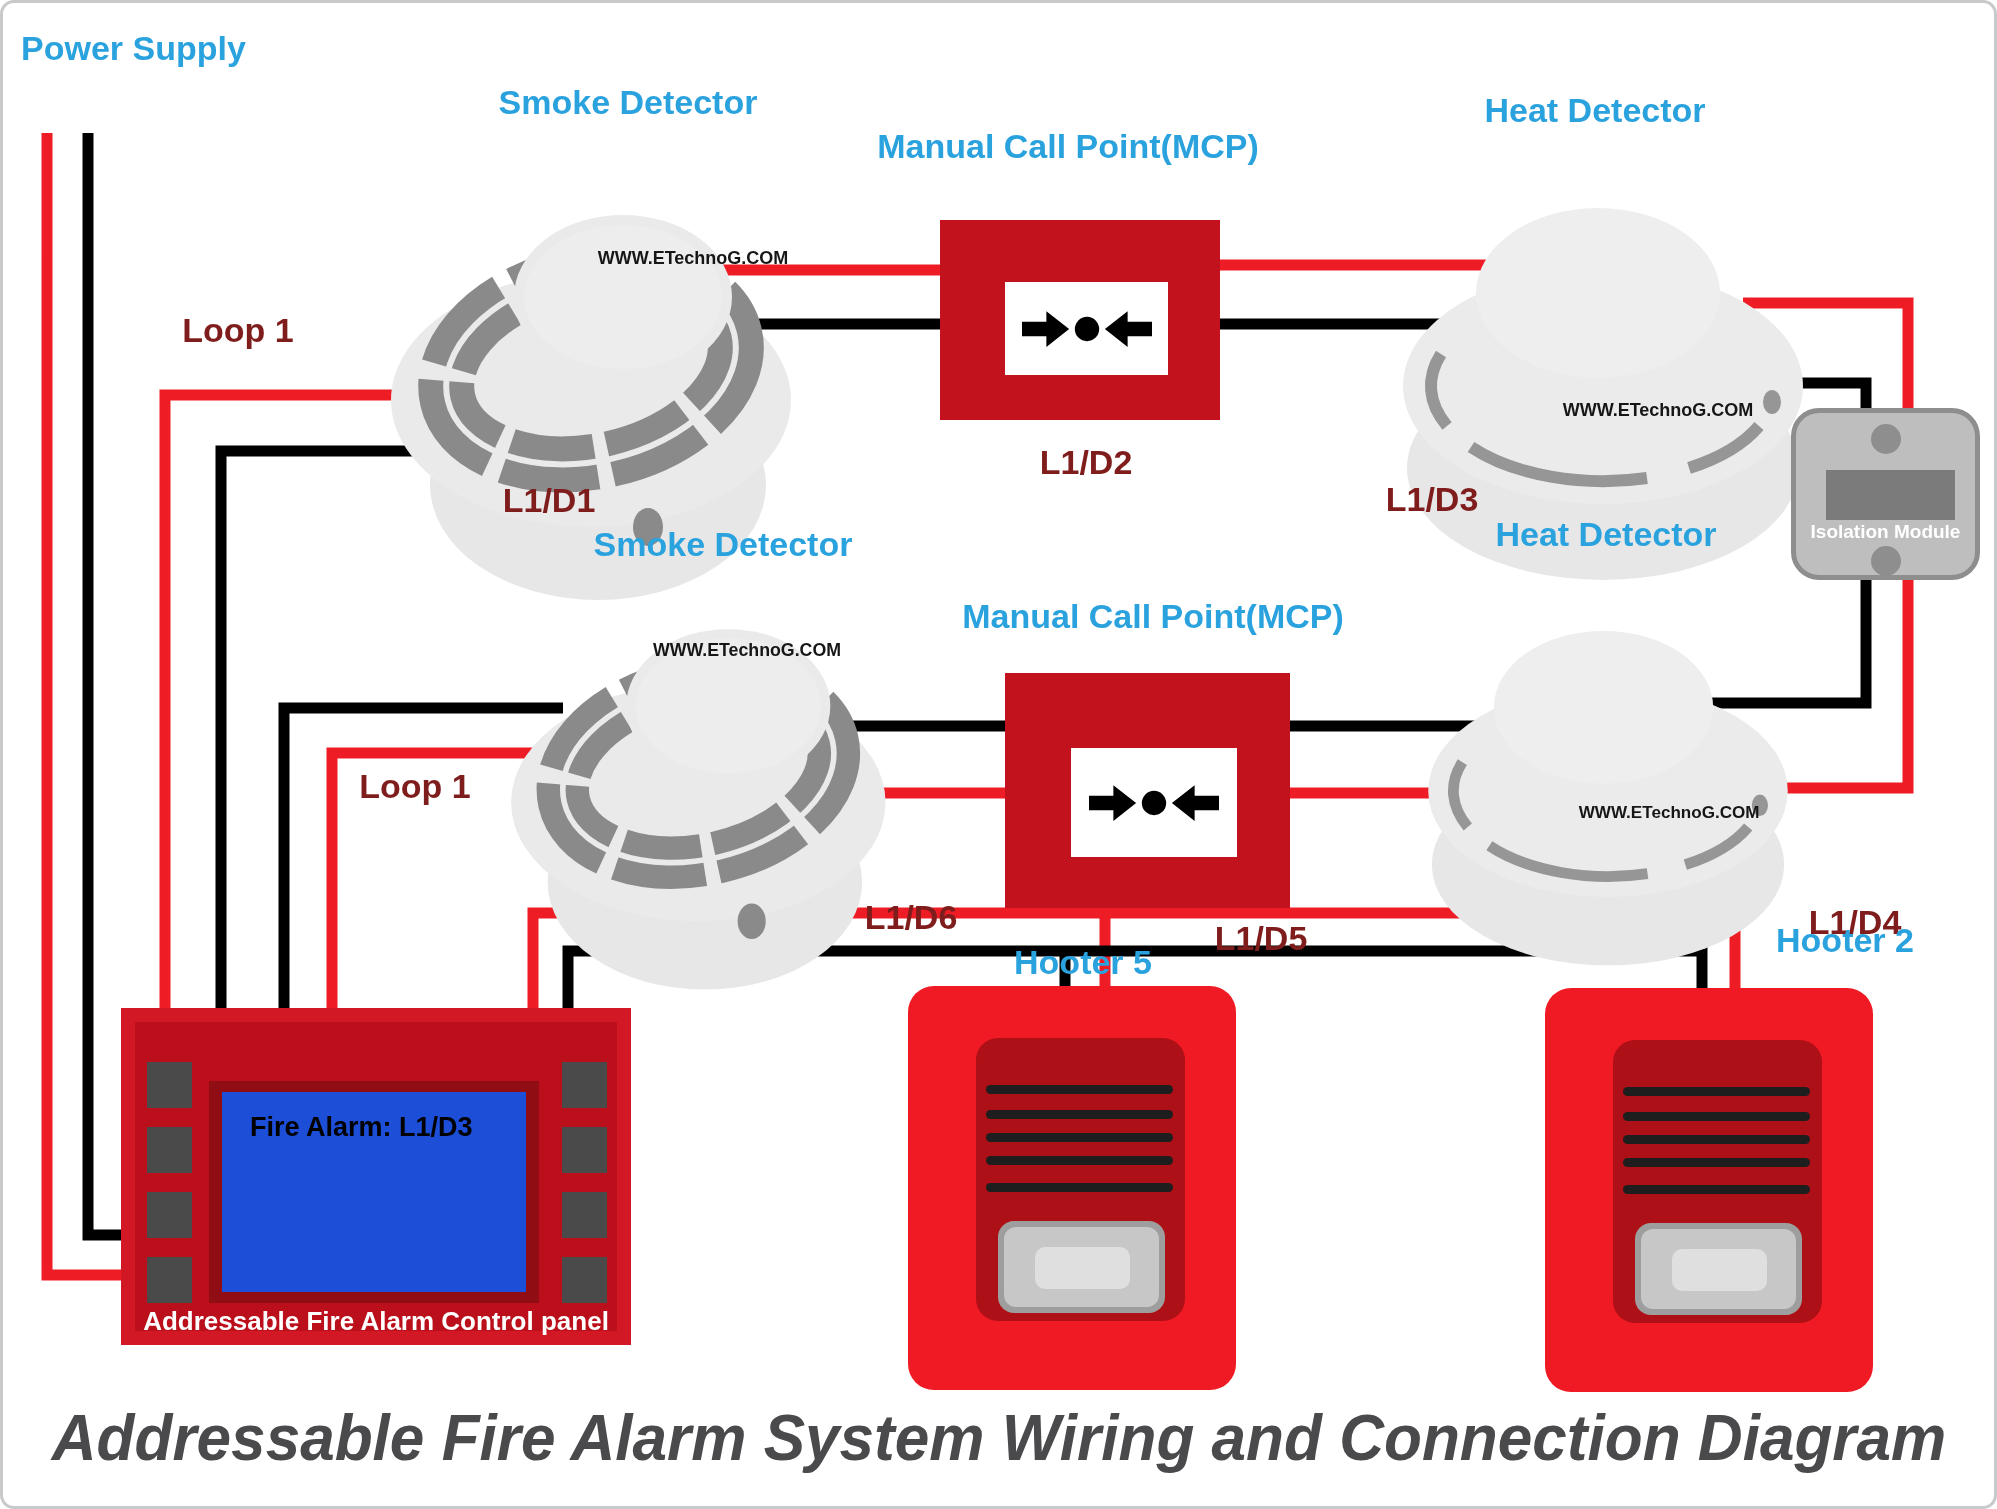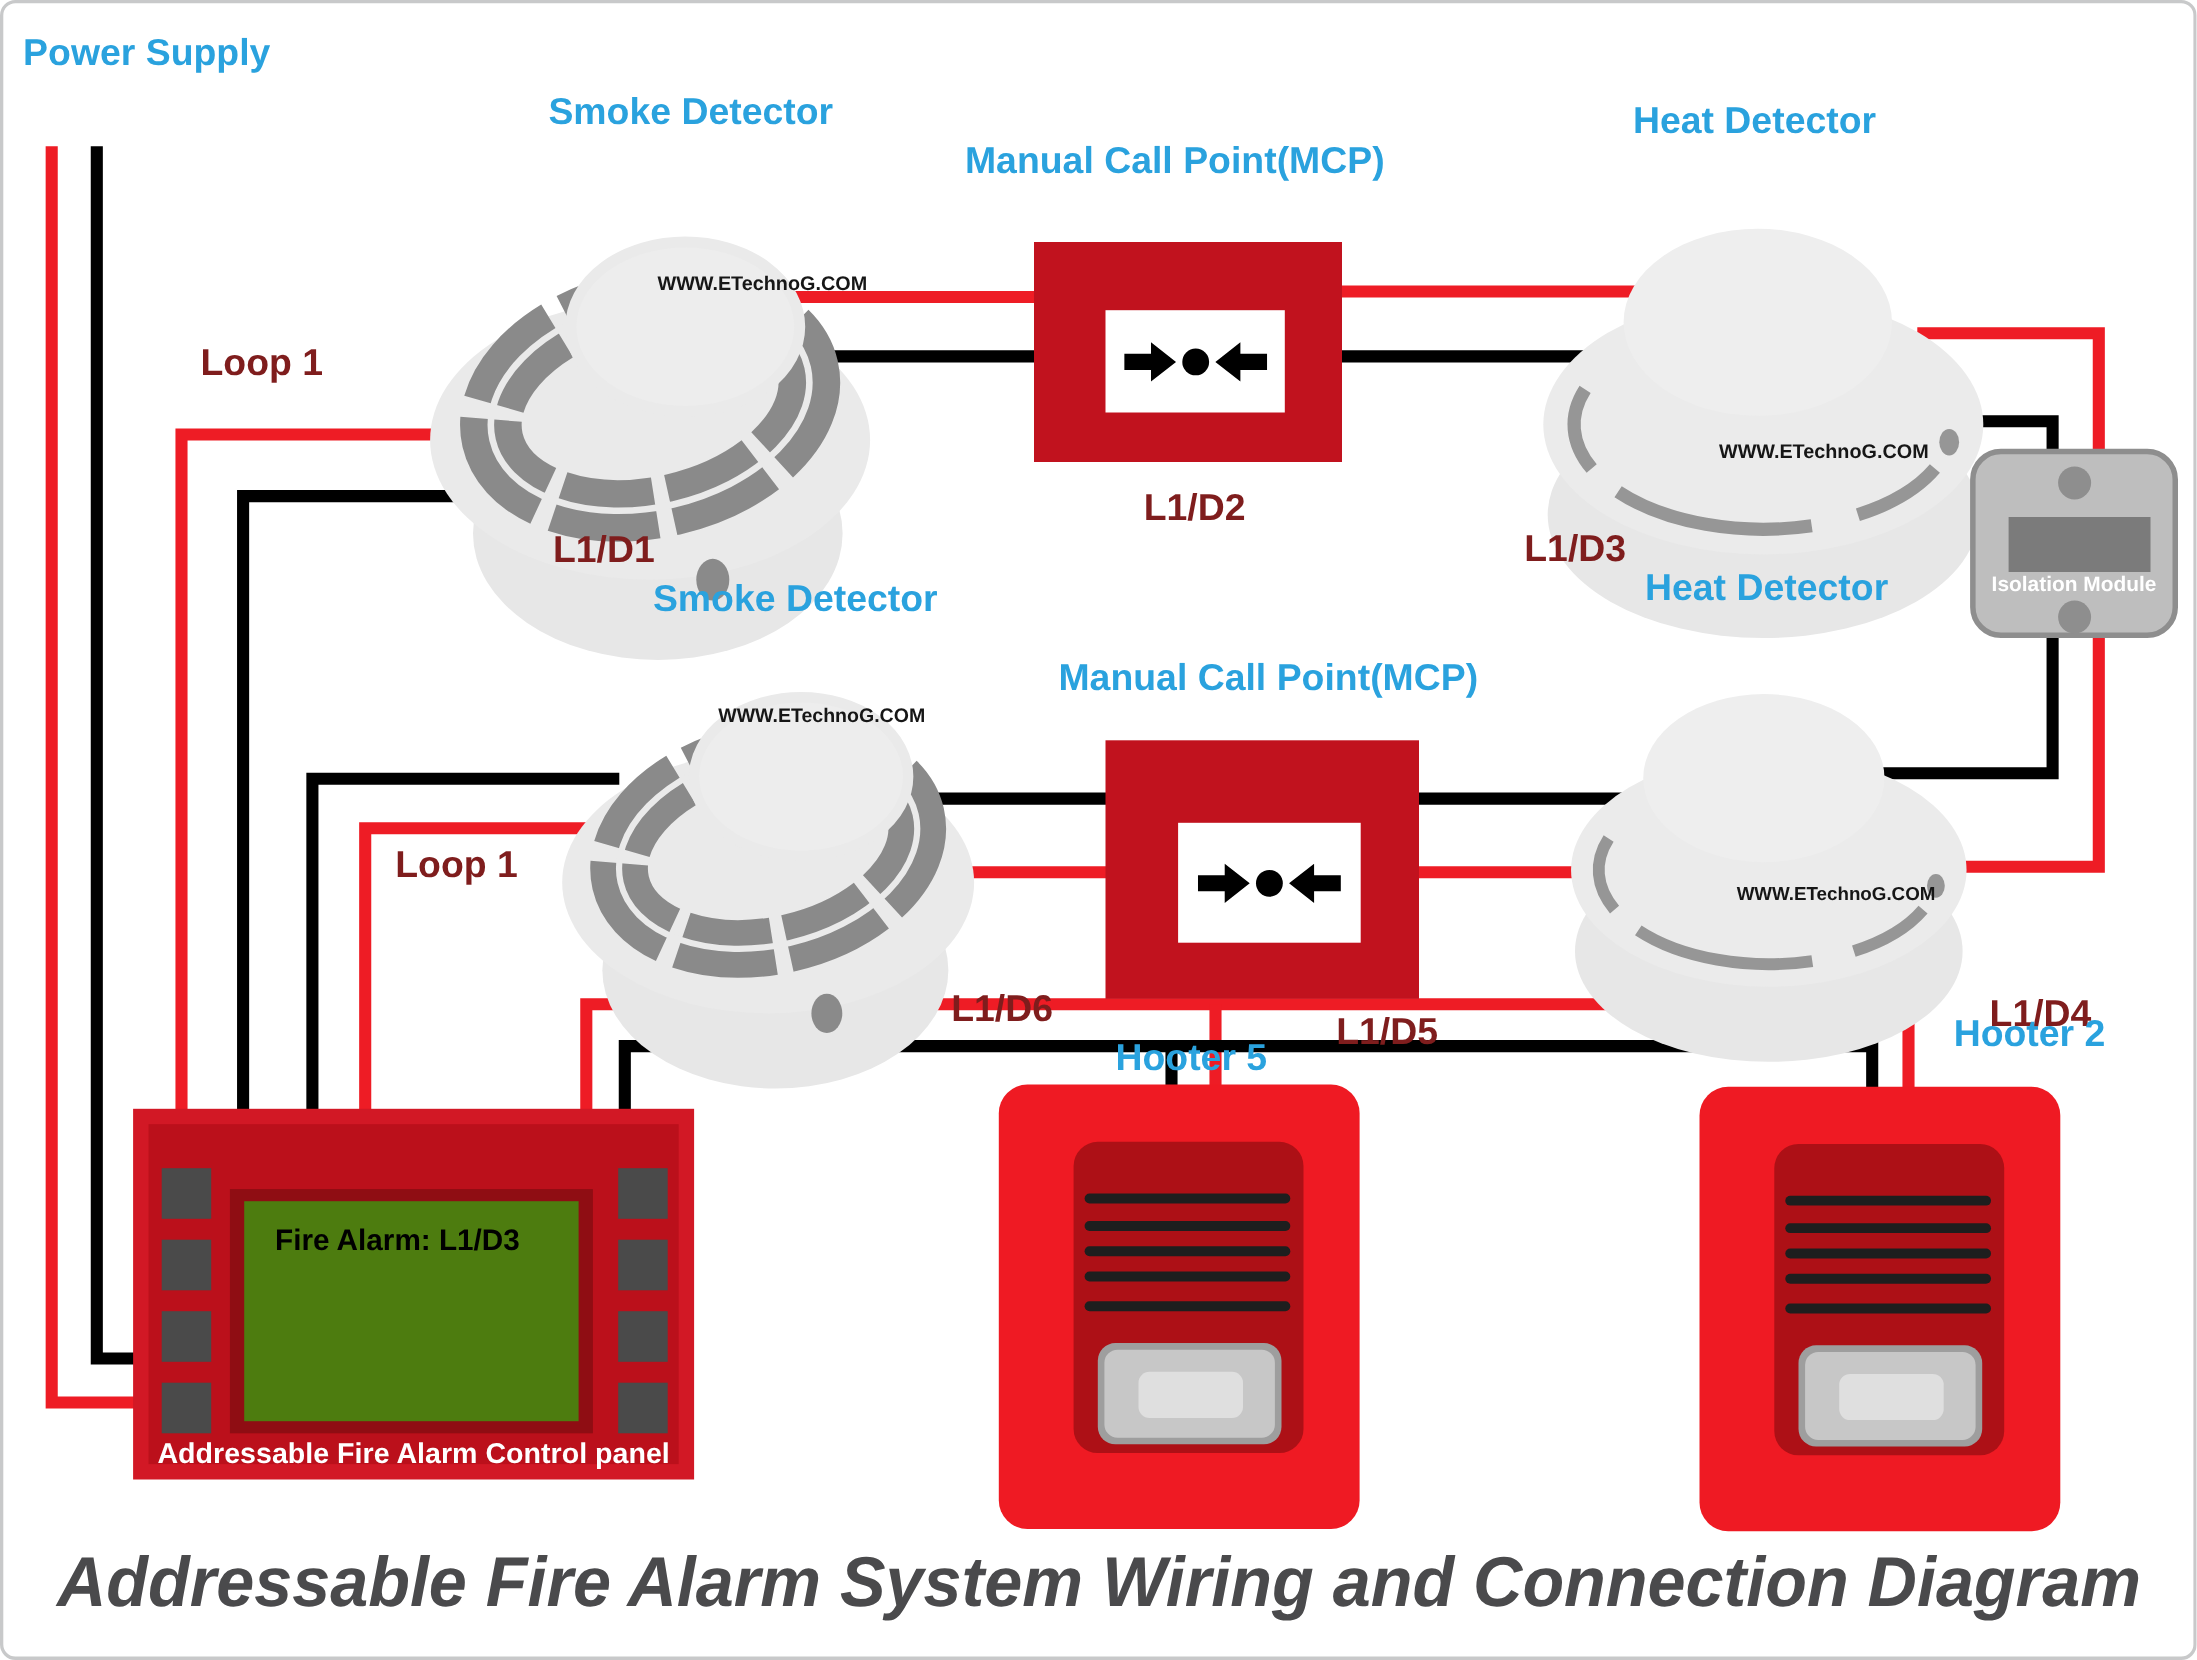--- a/index.html
+++ b/index.html
@@ -28,21 +28,21 @@
     background:#bebebe;border:5px solid #8e8e8e;border-radius:28px;box-sizing:border-box;
   }
   .module .screw{position:absolute;left:50%;width:30px;height:30px;border-radius:50%;background:#8e8e8e;transform:translateX(-50%);}
   .module .disp{position:absolute;left:30px;top:57px;width:129px;height:50px;background:#7b7b7b;}
   .module .mlabel{position:absolute;left:50%;top:108px;transform:translateX(-50%);color:#ffffff;font-size:19px;font-weight:bold;white-space:nowrap;}
   
   .panel{position:absolute;left:118px;top:1005px;width:510px;height:337px;background:#d21825;}
   .panel .inner{position:absolute;left:14px;top:14px;right:14px;bottom:14px;background:#bb101b;}
   .panel .btn{position:absolute;width:45px;height:46px;background:#4a4a4a;}
   .panel .scr-frame{position:absolute;left:88px;top:73px;width:330px;height:222px;background:#8f0d13;}
-  .panel .scr{position:absolute;left:101px;top:84px;width:304px;height:200px;background:#4d7c0f;}
+  .panel .scr{position:absolute;left:101px;top:84px;width:304px;height:200px;background:#1d4ed8;}
   .panel .scr-text{position:absolute;left:28px;top:20px;font-size:27px;font-weight:bold;color:#000000;}
   .panel .caption{position:absolute;left:50%;bottom:8px;transform:translateX(-50%);color:#ffffff;font-size:26px;font-weight:bold;white-space:nowrap;}
   
   .hooter{position:absolute;width:328px;height:404px;background:#ef1a23;border-radius:26px;}
   .hooter .grille{position:absolute;left:68px;top:52px;width:209px;height:283px;background:#ad1016;border-radius:22px;}
   .hooter .line{position:absolute;left:10px;width:187px;height:9px;background:#1e1e1e;border-radius:5px;}
   .hooter .btn-outer{position:absolute;left:22px;top:183px;width:167px;height:92px;background:#9e9e9e;border-radius:16px;}
   .hooter .btn-mid{position:absolute;left:6px;top:6px;right:6px;bottom:6px;background:#c7c7c7;border-radius:12px;}
   .hooter .btn-pill{position:absolute;left:37px;top:26px;width:95px;height:42px;background:#dfdfdf;border-radius:10px;}
 </style>

